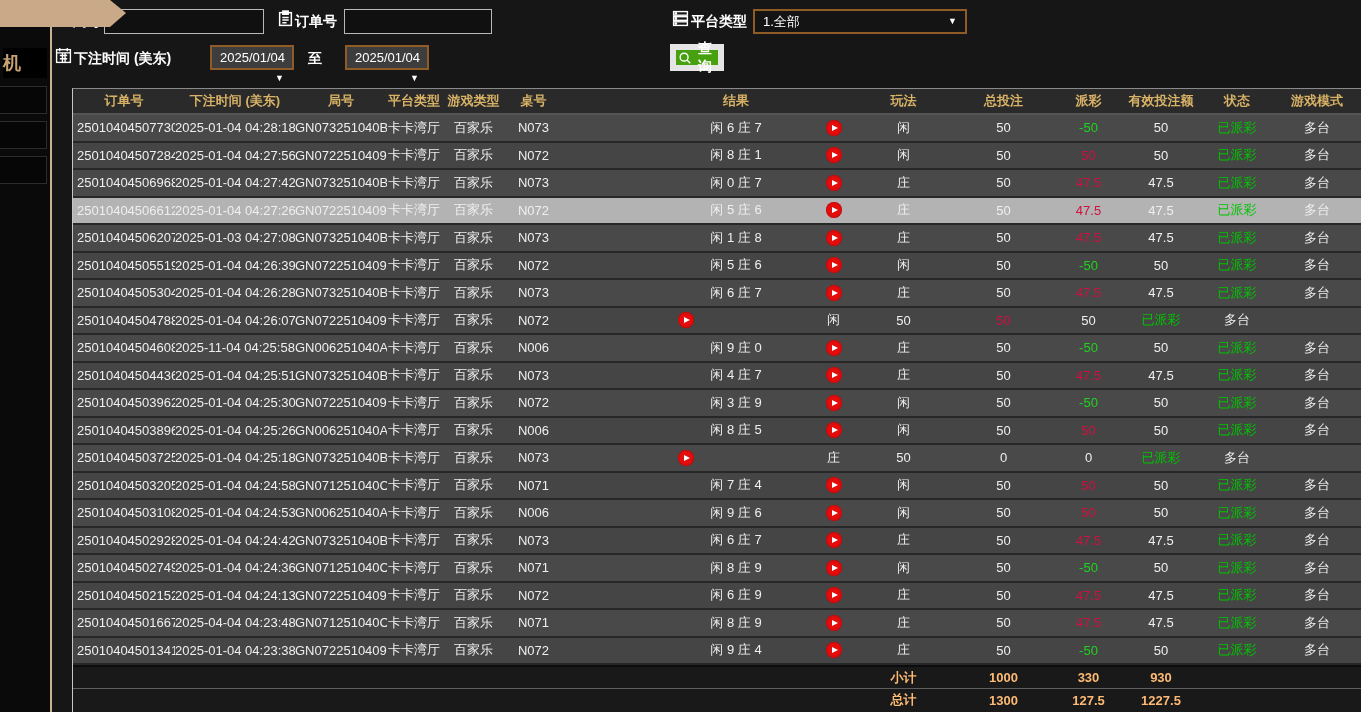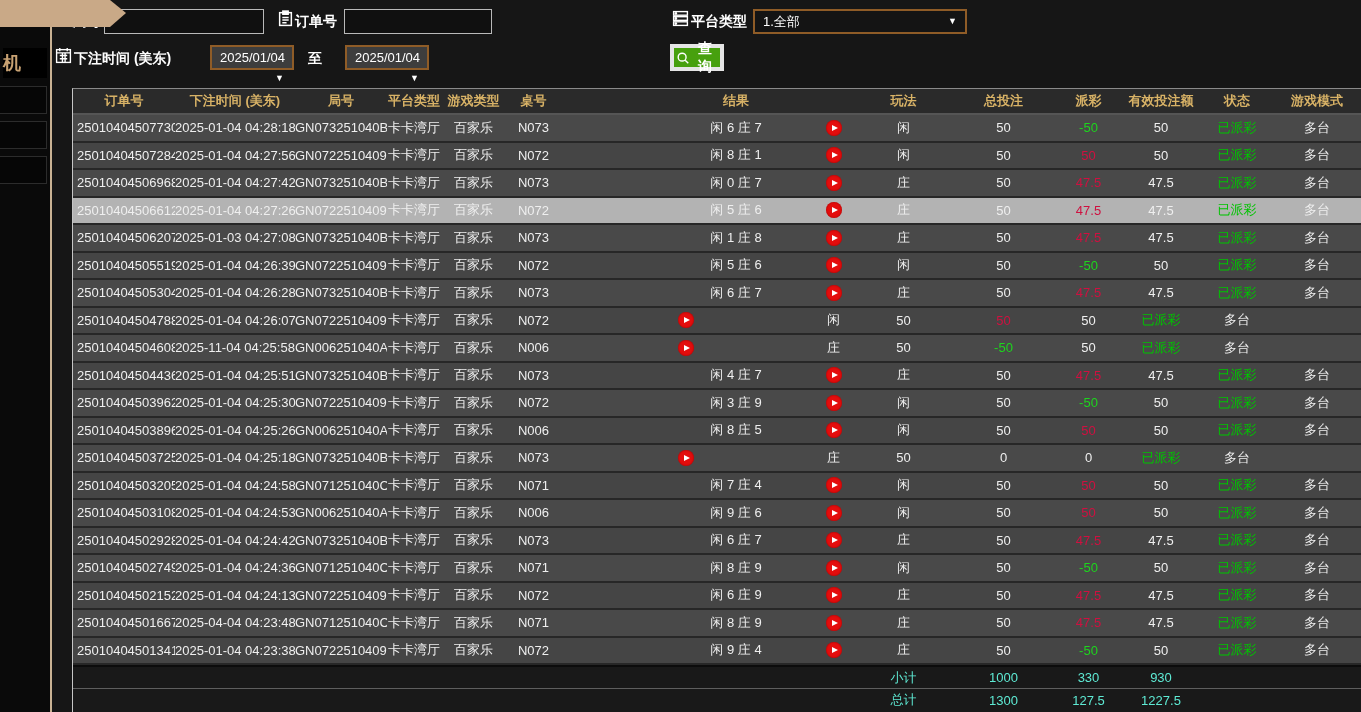--- a/index.html
+++ b/index.html
@@ -36,21 +36,21 @@
     color:#fff; font-size:13px; padding:0 5px; font-family:"Liberation Sans",sans-serif;
   }
   .dd {
     position:absolute; height:25px; border:2px solid #8f5c27; background:#3d3d3d;
     color:#fff; font-size:13px; line-height:21px; padding:0 8px; cursor:pointer;
   }
   .dd .caret { float:right; font-size:9px; line-height:21px; color:#fff; }
   .dd.platform { background:#141414; }
   .btn-query {
     position:absolute; left:618px; top:44px; width:54px; height:27px;
-    background:#47a00e; border:4px solid #e5e5e5; color:#fff; font-size:14px; font-weight:bold;
+    background:#47a00e; border:6px solid #e5e5e5; color:#fff; font-size:14px; font-weight:bold;
     cursor:pointer; font-family:"Liberation Sans",sans-serif;
     display:flex; align-items:center; justify-content:center; gap:2px; padding:0 2px;
   }
   .btn-query svg { width:14px; height:14px; flex:none; }
 
   
   .tablewrap {
     position:absolute; left:72px; top:88px; width:1289px; bottom:0;
     border-left:1px solid #c6c6c6; border-top:1px solid #8a8a8a; background:#191919;
   }
@@ -70,21 +70,21 @@
   .playcell { display:flex; justify-content:center; }
   .play {
     width:16px; height:16px; border-radius:50%; background:#e40d0d;
     display:flex; align-items:center; justify-content:center; cursor:pointer;
     box-shadow:0 0 2px #900 inset;
   }
   .play i { display:block; width:0; height:0; border-left:6px solid #fff; border-top:3.5px solid transparent; border-bottom:3.5px solid transparent; margin-left:2px; }
   .footer { height:23px; background:#191919; }
   .footer.sub { border-top:2px solid #0c0c0c; }
   .footer.grand { border-top:1px solid #5e5e5e; }
-  .fcell { color:#5eead4; font-size:13px; font-weight:normal; text-align:center; }
+  .fcell { color:#fdba74; font-size:13px; font-weight:bold; text-align:center; }
   .sp1 { grid-column:1 / 9; } .flab { grid-column:9; } .fbet { grid-column:10; }
   .fpay { grid-column:11; } .fvalid { grid-column:12; } .sp2 { grid-column:13 / 15; }
 </style>
 </head>
 <body>
 
 <aside class="sidebar">
   <div class="side-partial">机</div>
   <div class="side-box b1"></div>
   <div class="side-box b2"></div>
@@ -343,20 +343,21 @@
     <div class="td">多台</div>
   </div>
 
   <div class="tr row">
     <div class="td order">250104045046083</div>
     <div class="td">2025-11-04 04:25:58</div>
     <div class="td">GN006251040AJ</div>
     <div class="td">卡卡湾厅</div>
     <div class="td">百家乐</div>
     <div class="td">N006</div>
+    <div class="td result">闲 9 庄 0</div>
     <div class="td playcell">
       <span class="play">
             <i></i>
           </span>
     </div>
     <div class="td">庄</div>
     <div class="td">50</div>
     <div class="td payout neg">-50</div>
     <div class="td">50</div>
     <div class="td status">已派彩</div>

